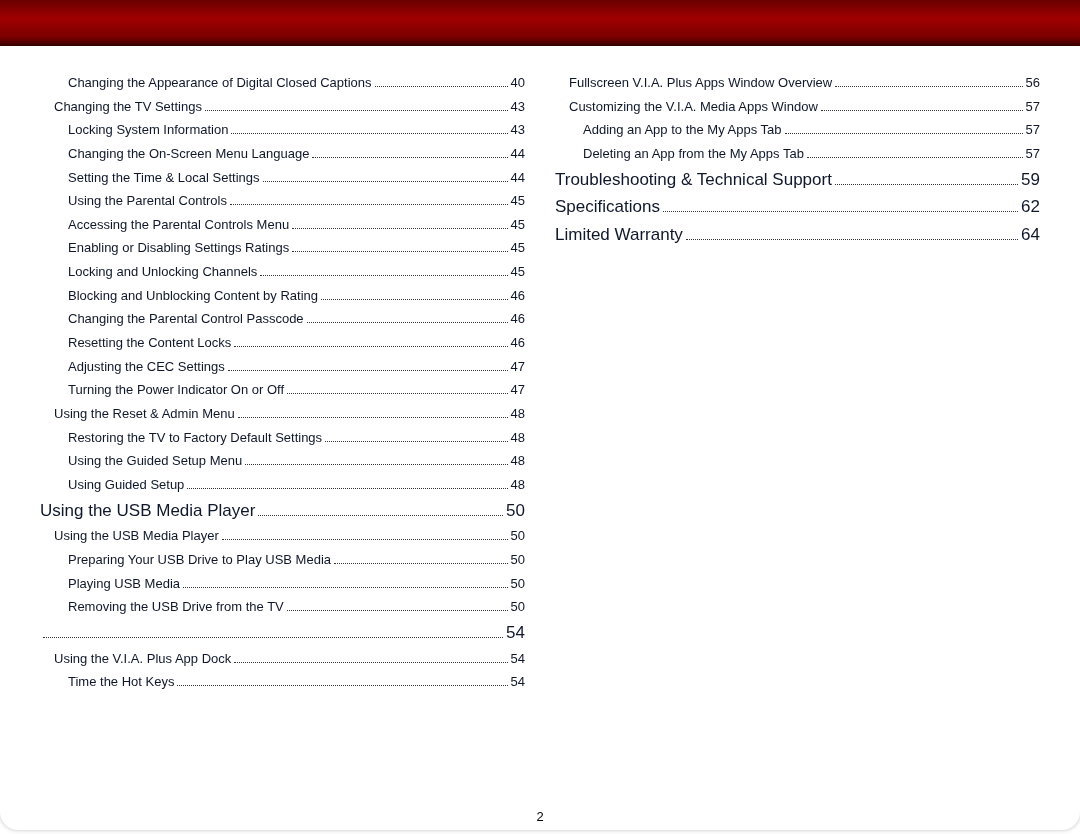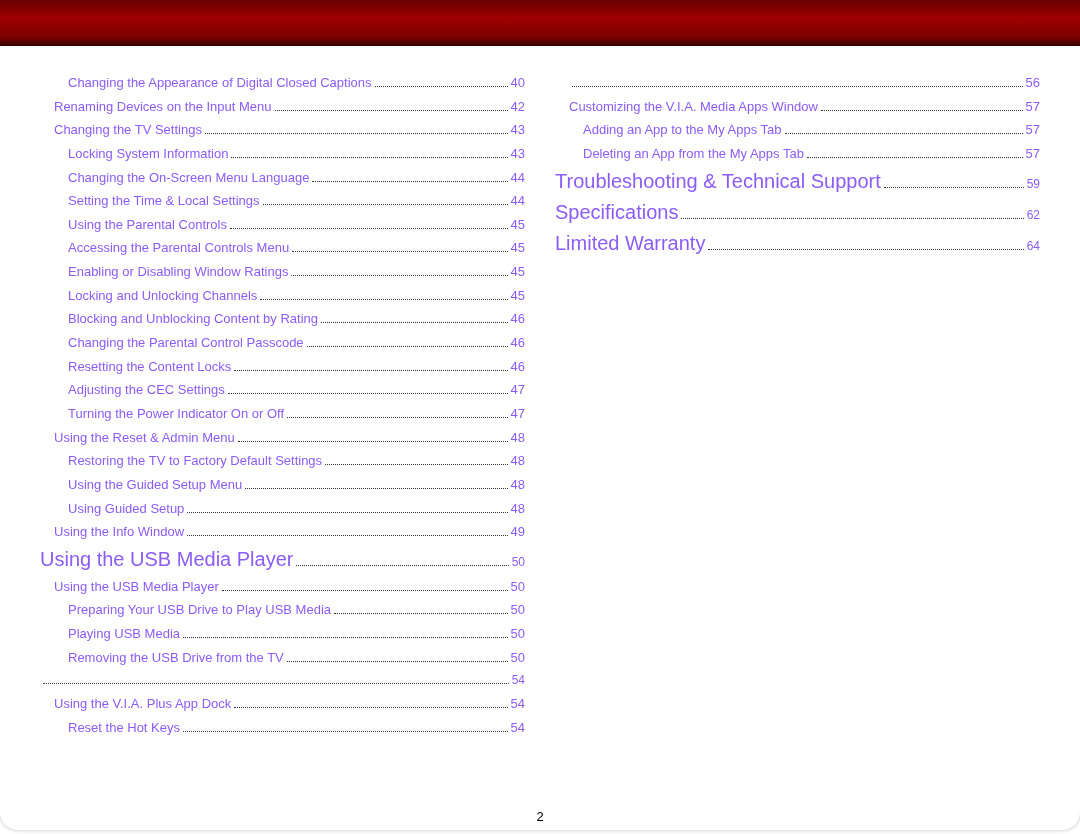--- a/index.html
+++ b/index.html
@@ -1,23 +1,23 @@
 <!DOCTYPE html>
 <html><head>
 <meta charset="utf-8">
 <style>
   html,body{margin:0;padding:0;font-family:Arial,Helvetica,sans-serif;background:#ddd}
   .viewport{width:1080px;height:834px;position:relative;background:#fff;overflow:hidden}
   .top-band{background:linear-gradient(#6a0000,#a00000 40%,#7b0000 80%,#3a0000 100%);height:46px;width:100%}
   .paper{position:absolute;top:46px;left:0;right:0;bottom:4px;background:#fff;border-bottom-left-radius:18px;border-bottom-right-radius:18px;box-shadow:0 0 4px rgba(0,0,0,.25)}
   .columns{display:flex;gap:30px;padding:30px 40px 10px 40px;box-sizing:border-box;height:100%}
   .col{flex:1 1 50%}
-  .row{display:flex;align-items:baseline;font-size:13px;line-height:1.05;margin:0 0 10px 0;color:#8b5cf6}
-  .row.section .title{font-size:20px}
-  .row.section .page{font-size:12px}
+  .row{display:flex;align-items:baseline;font-size:13px;line-height:1.05;margin:0 0 10px 0;color:#0f172a}
+  .row.section .title{font-size:17px}
+  .row.section .page{font-size:17px}
   .ind1{padding-left:14px}
   .ind2{padding-left:28px}
   .title{white-space:nowrap}
   .leader{flex:1;border-bottom:1.2px dotted #333;margin:0 3px 2px 3px;min-width:4px}
   .page{white-space:nowrap}
   .pagenum{position:absolute;bottom:6px;left:50%;transform:translateX(-50%);font-size:13px}
 </style>
 </head>
 <body>
 
@@ -25,25 +25,20 @@
   <div class="top-band"></div>
   <div class="paper">
     <div class="columns">
       <div class="col" id="left-col">
           <div class="row ind2">
             <span class="title">Changing the Appearance of Digital Closed Captions</span>
             <span class="leader"></span>
             <span class="page">40</span>
           </div>
           <div class="row ind1">
-            <span class="title">Renaming Devices on the Input Menu</span>
-            <span class="leader"></span>
-            <span class="page">42</span>
-          </div>
-          <div class="row ind1">
             <span class="title">Changing the TV Settings</span>
             <span class="leader"></span>
             <span class="page">43</span>
           </div>
           <div class="row ind2">
             <span class="title">Locking System Information</span>
             <span class="leader"></span>
             <span class="page">43</span>
           </div>
           <div class="row ind2">
@@ -60,21 +55,21 @@
             <span class="title">Using the Parental Controls</span>
             <span class="leader"></span>
             <span class="page">45</span>
           </div>
           <div class="row ind2">
             <span class="title">Accessing the Parental Controls Menu</span>
             <span class="leader"></span>
             <span class="page">45</span>
           </div>
           <div class="row ind2">
-            <span class="title">Enabling or Disabling Window Ratings</span>
+            <span class="title">Enabling or Disabling Settings Ratings</span>
             <span class="leader"></span>
             <span class="page">45</span>
           </div>
           <div class="row ind2">
             <span class="title">Locking and Unlocking Channels</span>
             <span class="leader"></span>
             <span class="page">45</span>
           </div>
           <div class="row ind2">
             <span class="title">Blocking and Unblocking Content by Rating</span>
@@ -114,25 +109,20 @@
           <div class="row ind2">
             <span class="title">Using the Guided Setup Menu</span>
             <span class="leader"></span>
             <span class="page">48</span>
           </div>
           <div class="row ind2">
             <span class="title">Using Guided Setup</span>
             <span class="leader"></span>
             <span class="page">48</span>
           </div>
-          <div class="row ind1">
-            <span class="title">Using the Info Window</span>
-            <span class="leader"></span>
-            <span class="page">49</span>
-          </div>
           <div class="row section">
             <span class="title">Using the USB Media Player</span>
             <span class="leader"></span>
             <span class="page">50</span>
           </div>
           <div class="row ind1">
             <span class="title">Using the USB Media Player</span>
             <span class="leader"></span>
             <span class="page">50</span>
           </div>
@@ -154,27 +144,28 @@
           <div class="row section">
             <span class="leader"></span>
             <span class="page">54</span>
           </div>
           <div class="row ind1">
             <span class="title">Using the V.I.A. Plus App Dock</span>
             <span class="leader"></span>
             <span class="page">54</span>
           </div>
           <div class="row ind2">
-            <span class="title">Reset the Hot Keys</span>
+            <span class="title">Time the Hot Keys</span>
             <span class="leader"></span>
             <span class="page">54</span>
           </div>
         </div>
       <div class="col" id="right-col">
           <div class="row ind1">
+            <span class="title">Fullscreen V.I.A. Plus Apps Window Overview</span>
             <span class="leader"></span>
             <span class="page">56</span>
           </div>
           <div class="row ind1">
             <span class="title">Customizing the V.I.A. Media Apps Window</span>
             <span class="leader"></span>
             <span class="page">57</span>
           </div>
           <div class="row ind2">
             <span class="title">Adding an App to the My Apps Tab</span>

